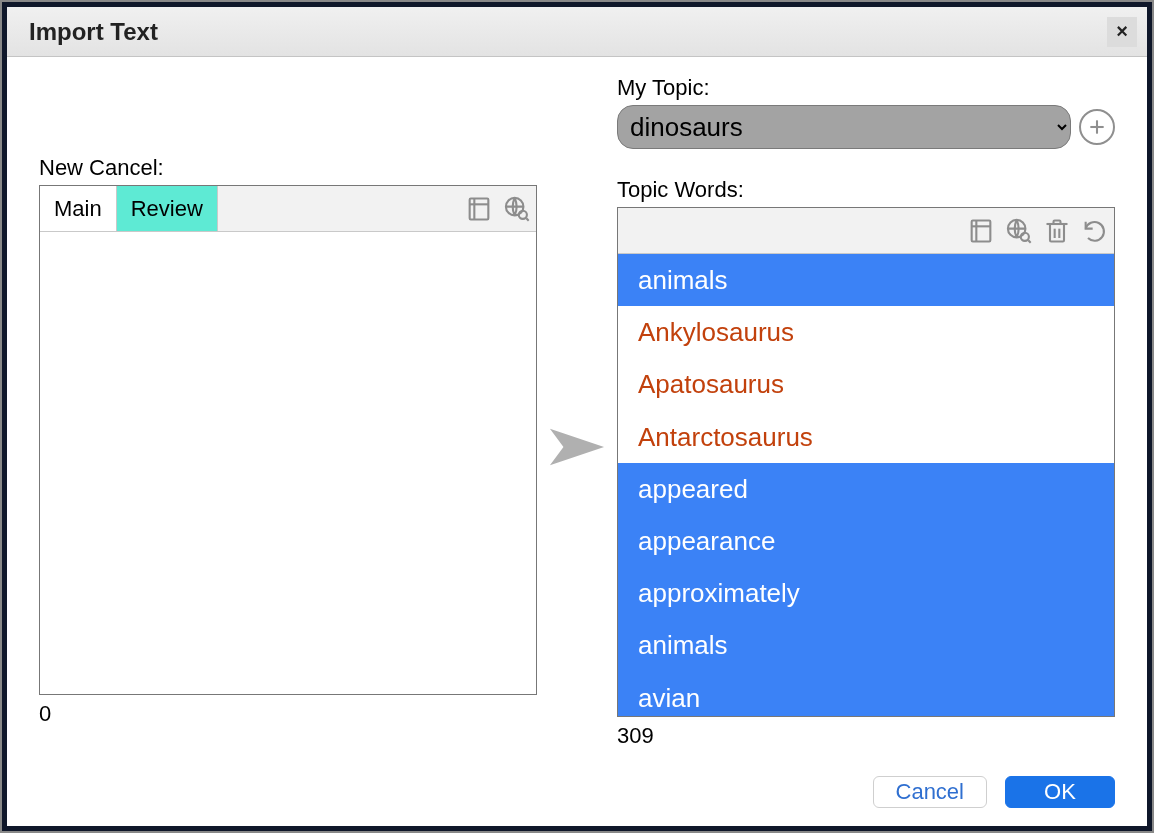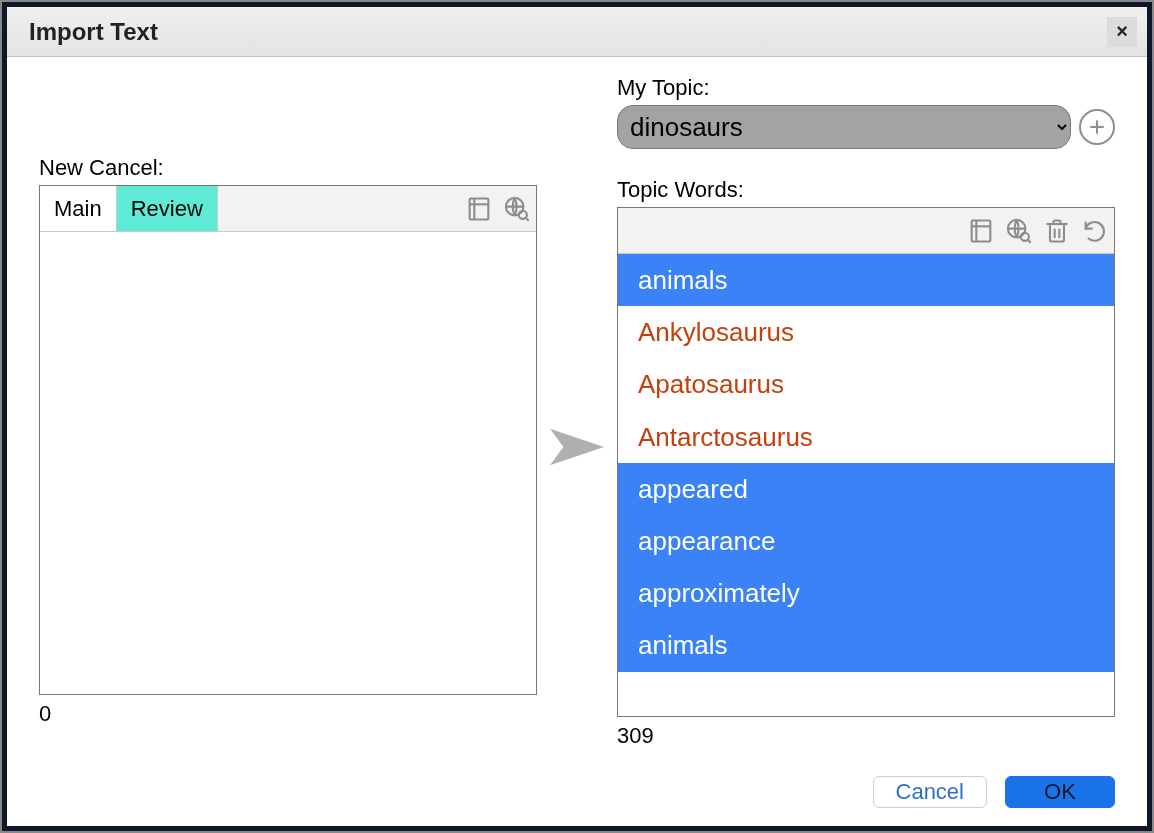--- a/index.html
+++ b/index.html
@@ -118,21 +118,21 @@
   }
   .btn {
     height:32px; min-width:110px; padding:0 22px;
     border-radius:6px; font-size:22px;
     display:flex; align-items:center; justify-content:center;
   }
   .btn-cancel {
     background:#fff; border:1px solid #cfcfcf; color:#2f6fd0;
   }
   .btn-ok {
-    background:#1a73e8; color:#0f172a; border:1px solid #1a73e8;
+    background:#1a73e8; color:#ffffff; border:1px solid #1a73e8;
   }
 
   .placeholder-topic-row { height:80px; } 
 
 </style>
 </head>
 <body>
 
 <div class="dialog">
 
@@ -241,20 +241,21 @@
         </div>
         <div class="listbody" id="topic-words-body">
             <div class="word-row sel">animals</div>
             <div class="word-row">Ankylosaurus</div>
             <div class="word-row">Apatosaurus</div>
             <div class="word-row">Antarctosaurus</div>
             <div class="word-row sel">appeared</div>
             <div class="word-row sel">appearance</div>
             <div class="word-row sel">approximately</div>
             <div class="word-row sel">animals</div>
+            <div class="word-row sel">avian</div>
           </div>
       </div>
 
       <div class="count">309</div>
 
     </div>
 
   </div>
 
   <div class="footer">

